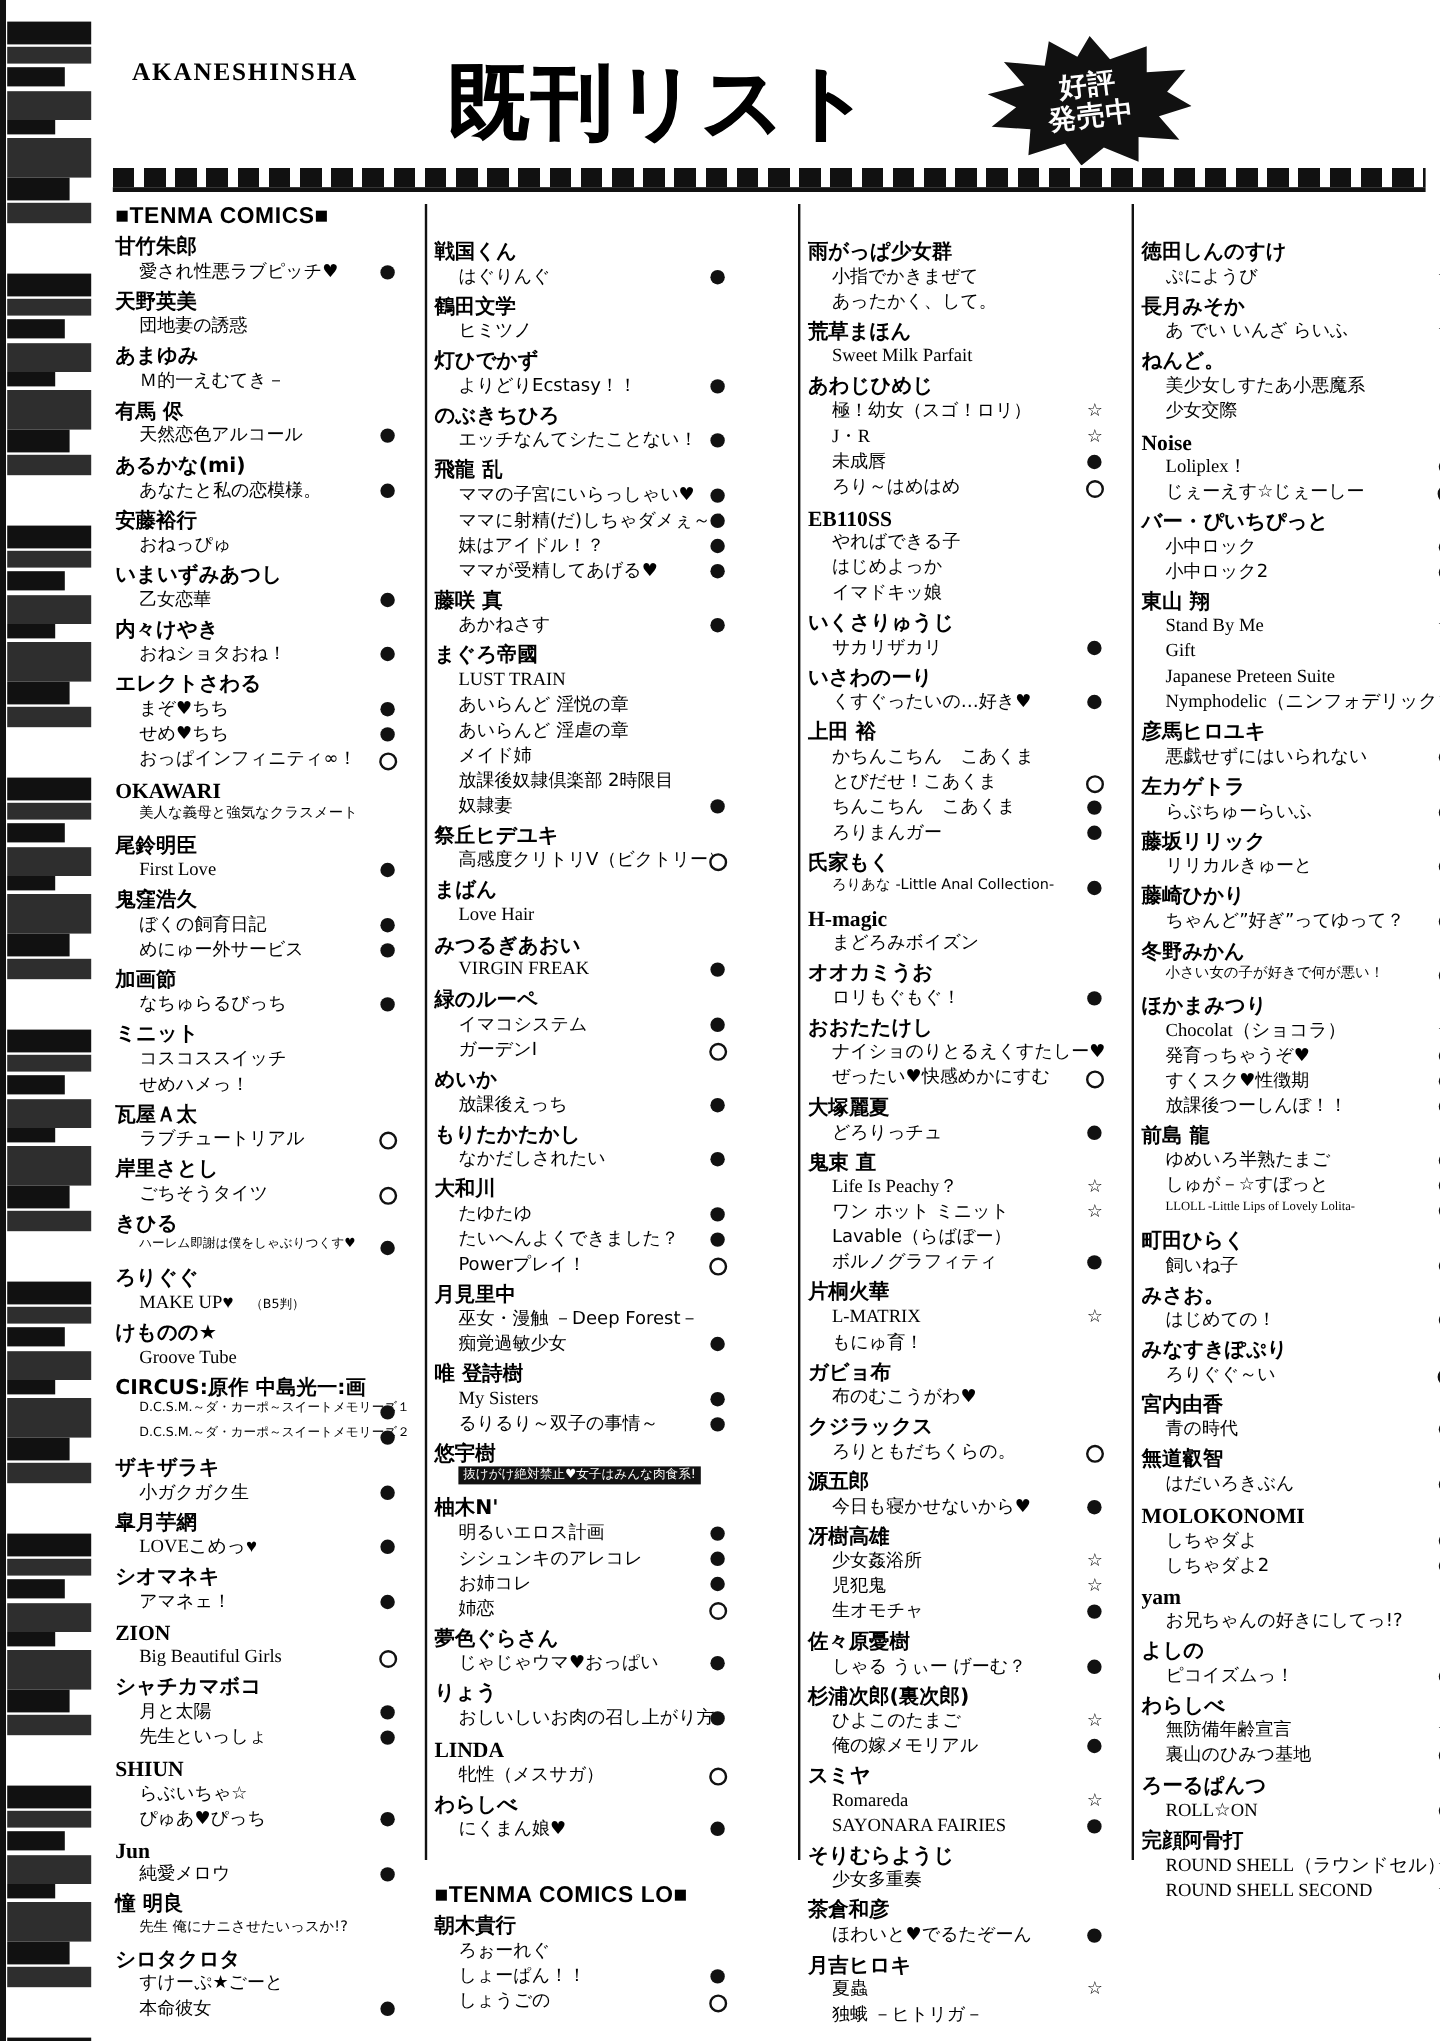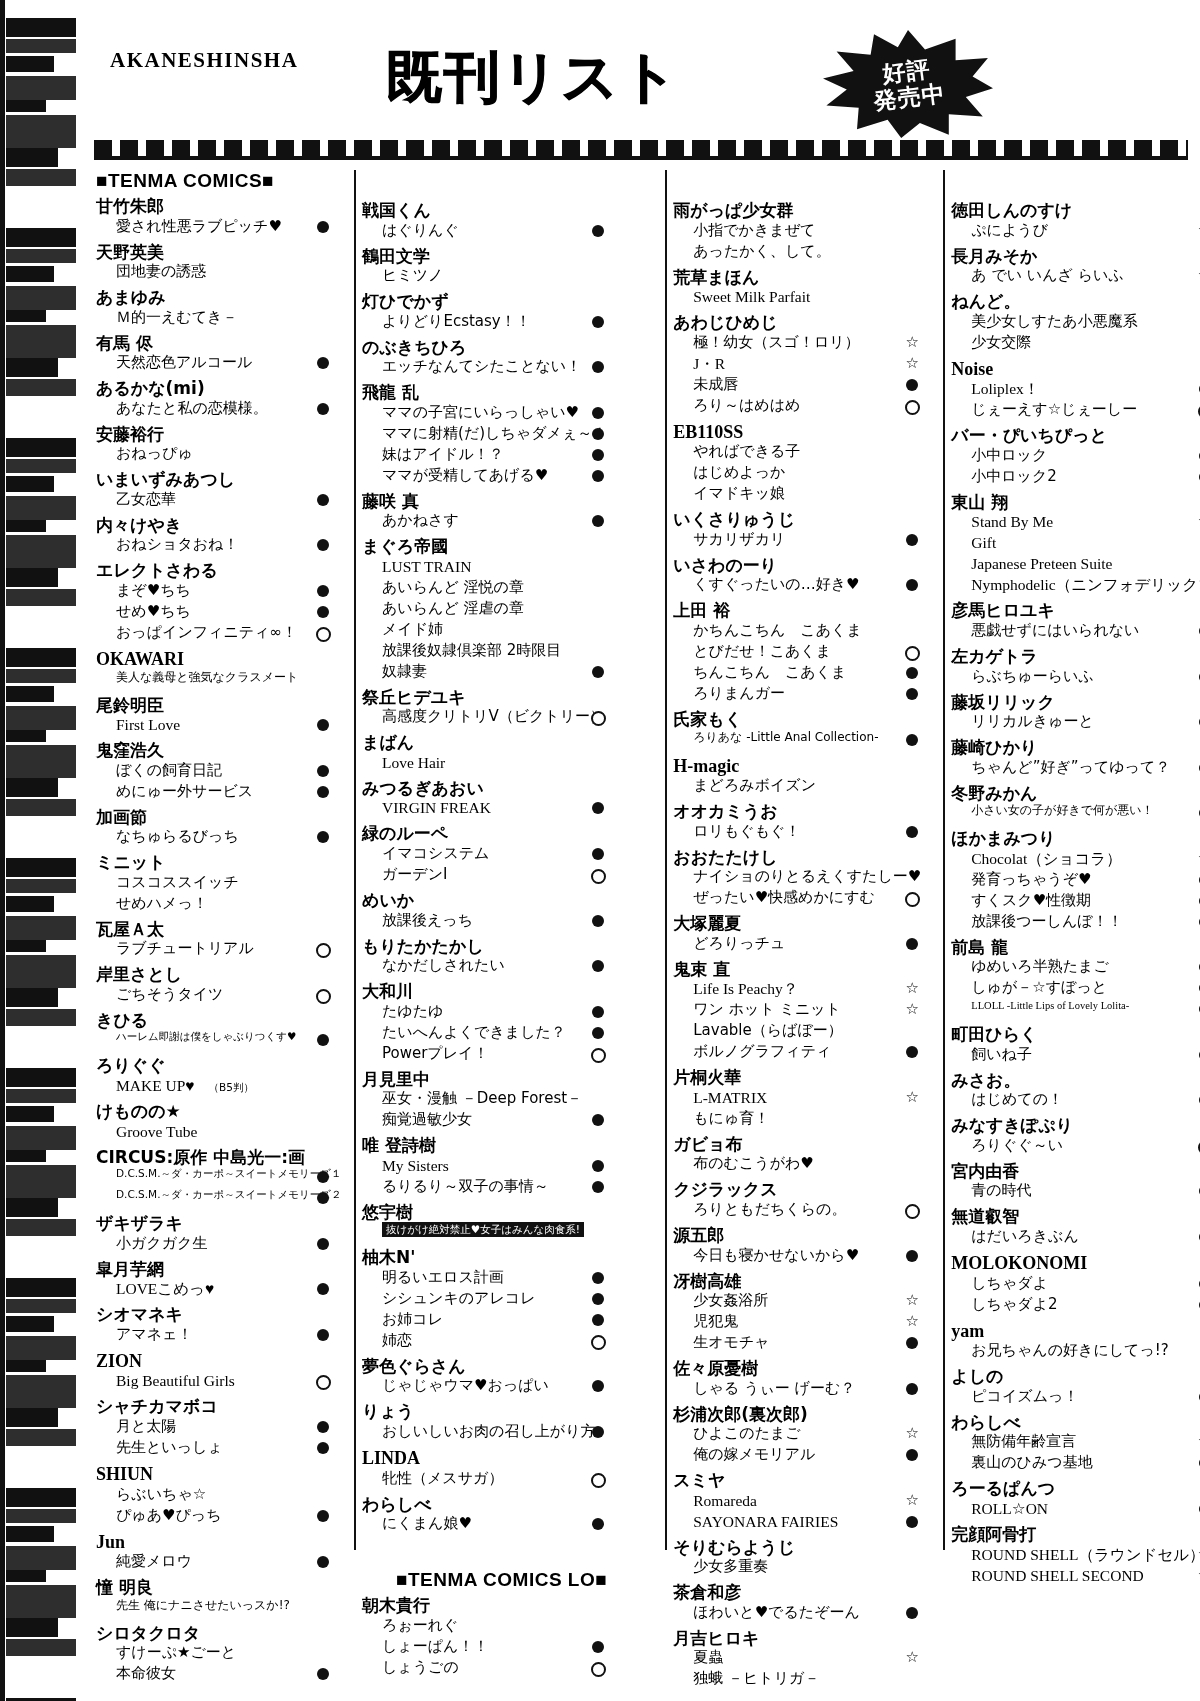--- a/index.html
+++ b/index.html
@@ -29,22 +29,22 @@
   }
   .brand .kanji{
     margin-top:2px;
     font-size:50px;font-weight:bold;letter-spacing:4px;
     font-family:"DejaVu Sans",sans-serif;
   }
   .brand .kanji span{
     display:inline-block;border:3px solid #000;padding:0 4px;margin-right:4px;
   }
   .title-main{
-    position:absolute;left:298px;top:40px;
-    font-size:56px;font-weight:bold;letter-spacing:2px;
+    position:absolute;left:285px;top:40px;
+    font-size:68px;font-weight:bold;letter-spacing:2px;
     font-family:Liberation Serif, serif;
     -webkit-text-stroke:1px #000;
   }
   .burst{
     position:absolute;left:735px;top:30px;width:170px;height:108px;
   }
   .burst .star{
     position:absolute;inset:0;
     background:#111;
     clip-path:polygon(50% 0%,60% 18%,78% 8%,78% 28%,97% 26%,88% 43%,
@@ -104,21 +104,20 @@
     position:absolute;right:2px;top:3px;width:14px;height:14px;text-align:center;
     line-height:14px;font-size:13px;
   }
   .dot-f{display:block;width:12px;height:12px;border-radius:50%;background:#111;margin:1px auto;}
   .dot-o{display:block;width:11px;height:11px;border-radius:50%;border:2px solid #111;background:#fff;margin:1px auto;}
   .star-m{font-size:15px;line-height:13px;}
   .tri-m{font-size:13px;line-height:14px;}
   .wht-star{font-size:15px;line-height:13px;}
   .sec-head-box{
     margin-top:14px;
-    text-align:right;
   }
   .inv{background:#111;color:#fff;padding:1px 4px;}
 </style>
 </head>
 <body>
 
 <div class="film-strip">
     <div class="blk" style="left: 6px; top: 18px; width: 70px; height: 18.7px; opacity: 1;"></div>
     <div class="blk" style="left: 6px; top: 38.7px; width: 70px; height: 14.3px; opacity: 0.88;"></div>
     <div class="blk" style="left: 6px; top: 55.8px; width: 48px; height: 16.5px; opacity: 1;"></div>

